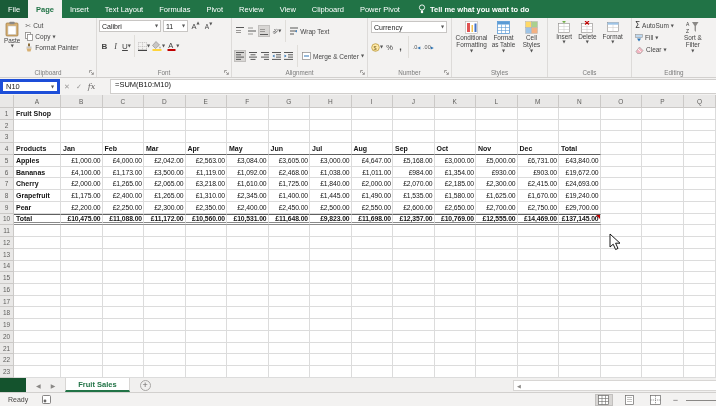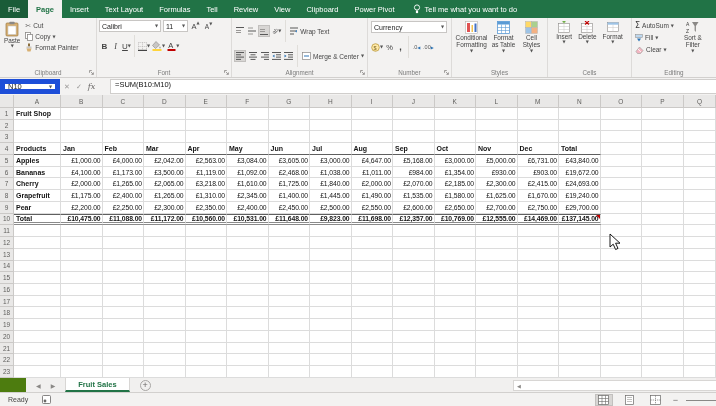--- a/index.html
+++ b/index.html
@@ -1,28 +1,28 @@
 <!DOCTYPE html>
 <html><head>
 <meta charset="utf-8">
 <style>
   * { margin:0; padding:0; box-sizing:border-box; }
   html,body { width:716px; height:406px; }
-  .app { position:relative; width:716px; height:406px; background:#4d7c0f; overflow:hidden;
+  .app { position:relative; width:716px; height:406px; background:#14532d; overflow:hidden;
          font-family:"Liberation Sans",sans-serif; color:#3b3a39; }
   .sym { font-family:"DejaVu Sans",sans-serif; }
 
   
   .tabbar { position:absolute; top:0; left:0; width:716px; height:18px; background:#217346;
             display:flex; align-items:stretch; color:#fff; font-size:7.5px; }
   #tabs-holder { display:flex; align-items:stretch; }
   .tab { padding:0 8px; display:flex; align-items:center; white-space:nowrap; }
   .tab.file { background:#1a5c38; }
   .tab.active { background:#f3f2f1; color:#217346; font-weight:bold; }
-  .tellme { display:flex; align-items:center; gap:4px; margin-left:10px; white-space:nowrap; }
+  .tellme { display:flex; align-items:center; gap:4px; margin-left:10px; white-space:nowrap;font-weight:bold; }
 
   
   .ribbon { position:absolute; top:18px; left:0; width:716px; height:60px; background:#f3f2f1;
             border-bottom:1px solid #d2d0ce; display:flex; font-size:7px; color:#444; }
   .group { position:relative; border-right:1px solid #dddbd9; height:100%; padding:2px 2px 10px 2px; }
   .glabel { position:absolute; bottom:1px; left:0; right:0; text-align:center; font-size:6.3px; color:#7b7b7b; }
   .dlg { position:absolute; bottom:2px; right:2px; line-height:0; }
   .row { display:flex; align-items:center; }
   .col { display:flex; flex-direction:column; justify-content:center; }
   .bigbtn { display:flex; flex-direction:column; align-items:center; justify-content:flex-start;
@@ -33,21 +33,21 @@
             justify-content:space-between; padding:0 2px; font-size:7px; color:#222; }
   .tbtn { display:flex; align-items:center; justify-content:center; min-width:11px; height:12px; padding:0 1px; }
   .tbtn.on { background:#d8d6d4; border:1px solid #c2c0be; }
   .vdiv { width:1px; height:22px; background:#e0deda; margin:0 2px; }
   .blet { font-weight:bold; font-size:8px; } .ilet { font-style:italic; font-family:"Liberation Serif",serif; font-size:8px; }
   .ulet { text-decoration:underline; font-size:8px; }
 
   
   .fbar { position:absolute; top:78px; left:0; width:716px; height:17px; background:#f3f2f1; }
   .namebox { position:absolute; left:0; top:1px; width:60px; height:15px; background:#fff;
-             border:5px solid #1d4ed8; display:flex; align-items:center; justify-content:space-between;
+             border:3px solid #1d4ed8; display:flex; align-items:center; justify-content:space-between;
              padding:0 3px; font-size:7.5px; color:#222; }
   .fxbtns { position:absolute; left:64px; top:1px; height:15px; display:flex; align-items:center; gap:6px;
             color:#9b9998; font-size:8px; }
   .fx { font-family:"DejaVu Serif",serif; font-style:italic; color:#6a6867; }
   .finput { position:absolute; left:110px; top:1px; width:706px; height:15px; background:#fff;
             border:1px solid #d0cecc; border-right:none; display:flex; align-items:flex-start;
             padding:0 4px; font-size:7.5px; color:#111; }
 
   
   #grid { position:absolute; top:95px; left:0; width:716px; height:283px; display:grid; background:#fff; }
@@ -91,21 +91,21 @@
 
 <div class="app">
 
   <div class="tabbar">
     <div id="tabs-holder">
         <div class="tab file">File</div>
         <div class="tab active">Page</div>
         <div class="tab">Insert</div>
         <div class="tab">Text Layout</div>
         <div class="tab">Formulas</div>
-        <div class="tab">Tell</div>
+        <div class="tab">Pivot</div>
         <div class="tab">Review</div>
         <div class="tab">View</div>
         <div class="tab">Clipboard</div>
         <div class="tab">Power Pivot</div>
       </div>
     <div class="tellme">
       <svg width="8" height="10" viewBox="0 0 8 10">
           <circle cx="4" cy="3.5" r="2.6" fill="none" stroke="#fff" stroke-width="0.9"></circle>
           <rect x="2.9" y="6.5" width="2.2" height="2.6" fill="#fff"></rect>
         </svg>

